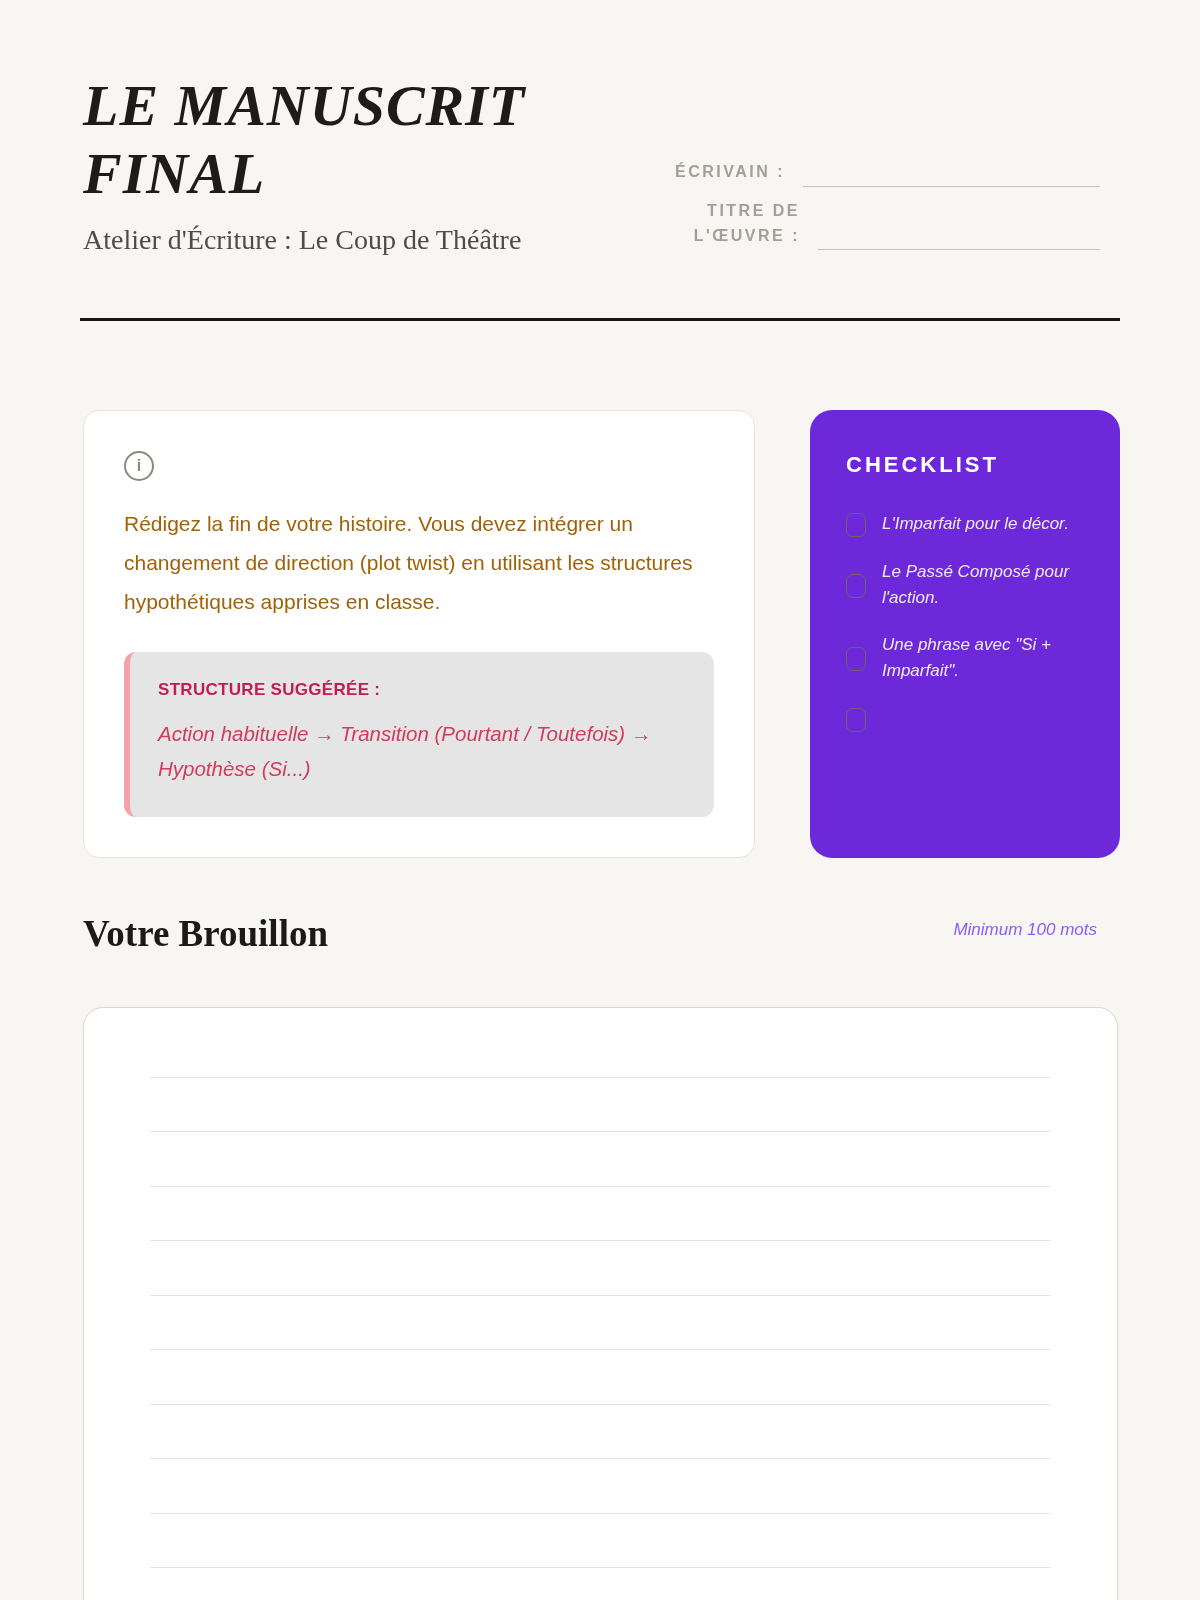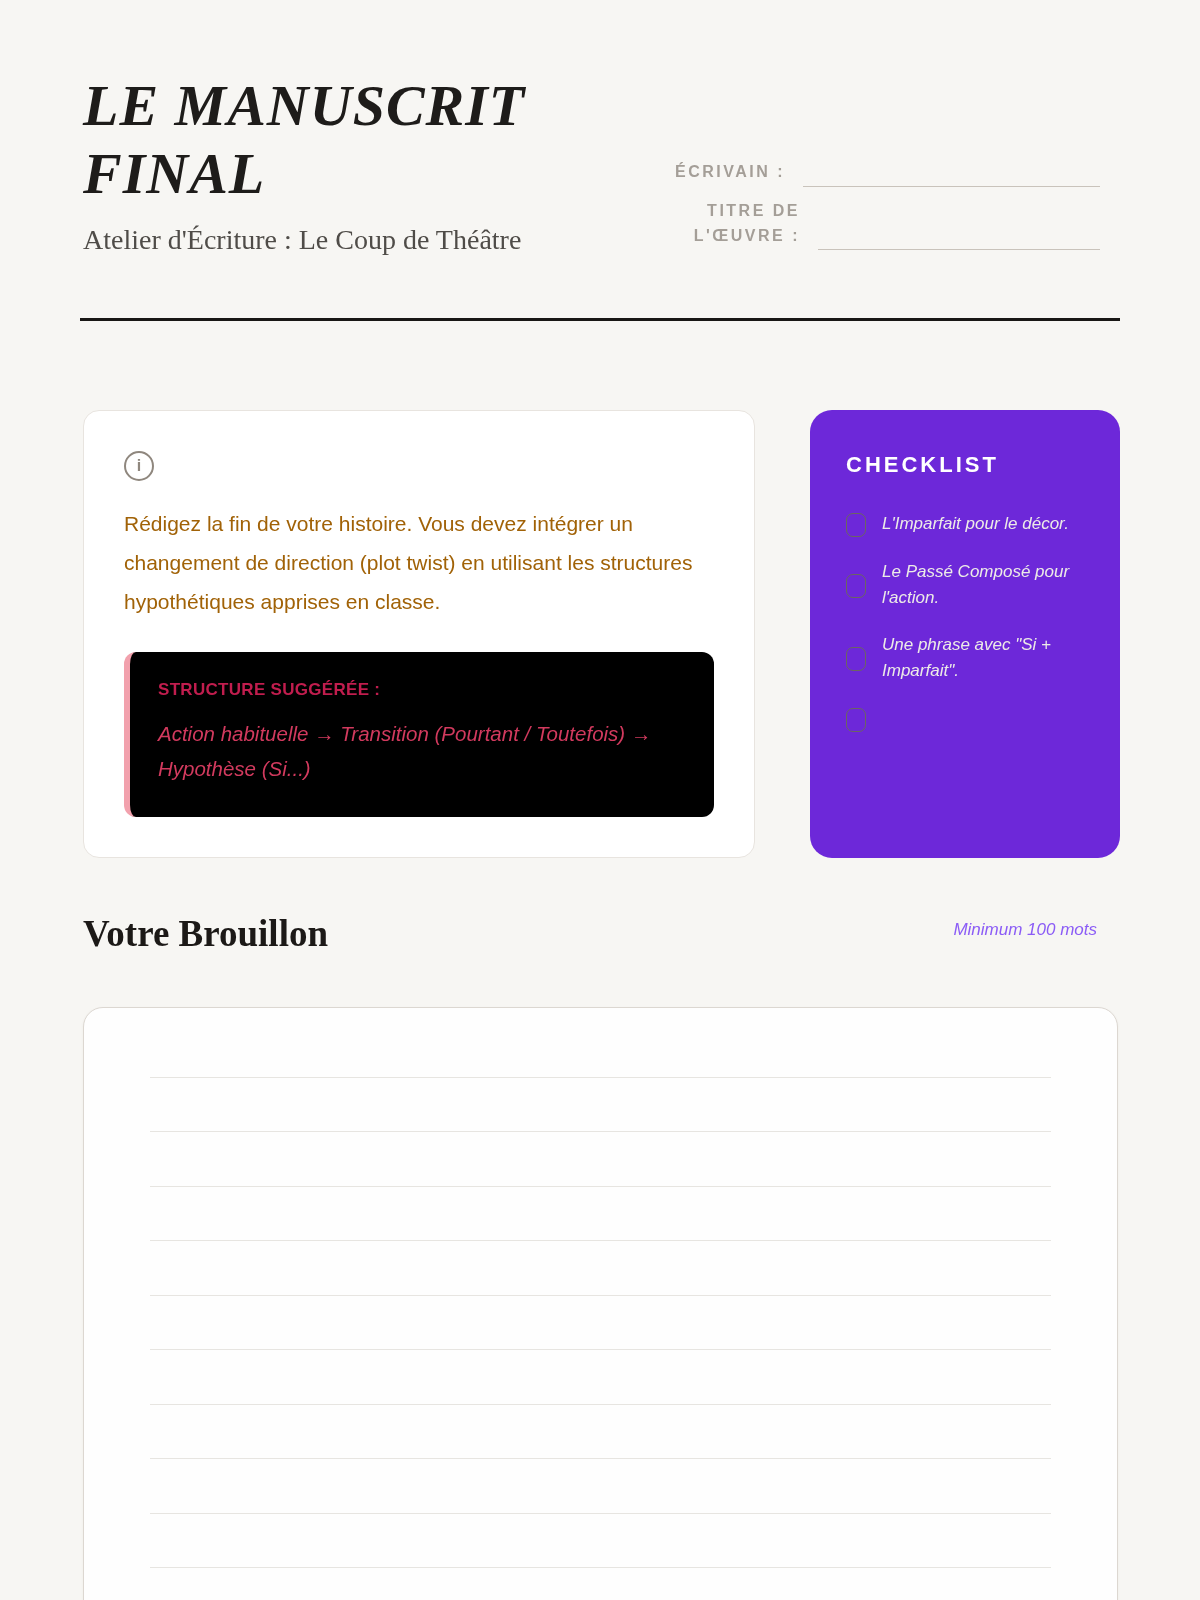--- a/index.html
+++ b/index.html
@@ -101,21 +101,21 @@
     letter-spacing: 0.2px;
   }
   .instructions-body {
     margin-top: 24px;
     font-size: 21px;
     line-height: 1.85;
     color: #a16207;
   }
   .structure-box {
     margin-top: 30px;
-    background: #000000;
+    background: #e5e5e5;
     border-left: 6px solid #f2a1ad;
     border-radius: 12px;
     padding: 28px 30px 30px 28px;
   }
   .structure-label {
     font-size: 17px;
     font-weight: bold;
     letter-spacing: 0.3px;
     color: #c11d4e;
   }

